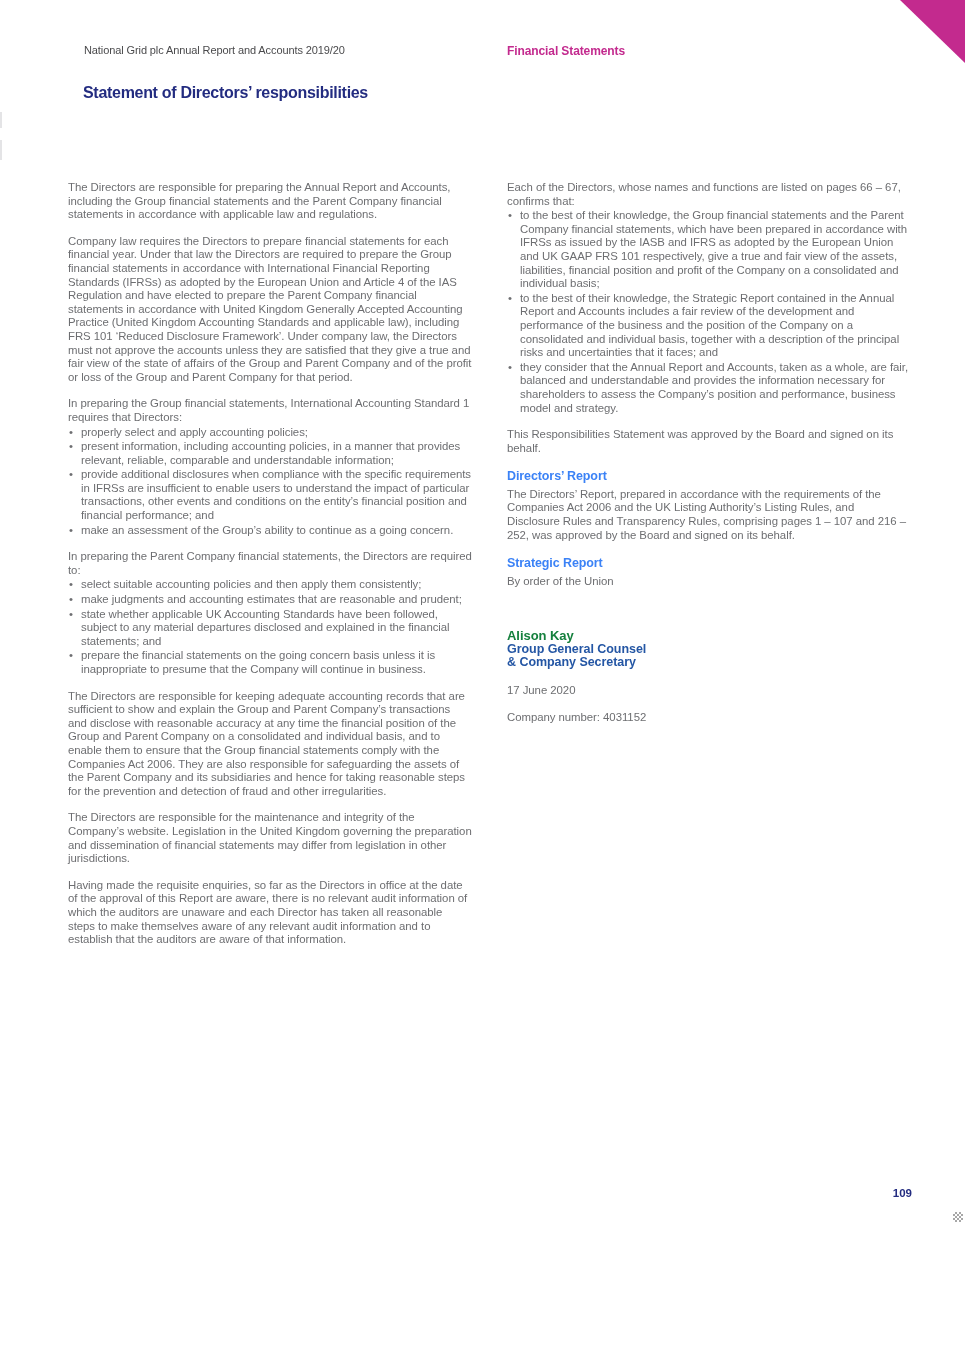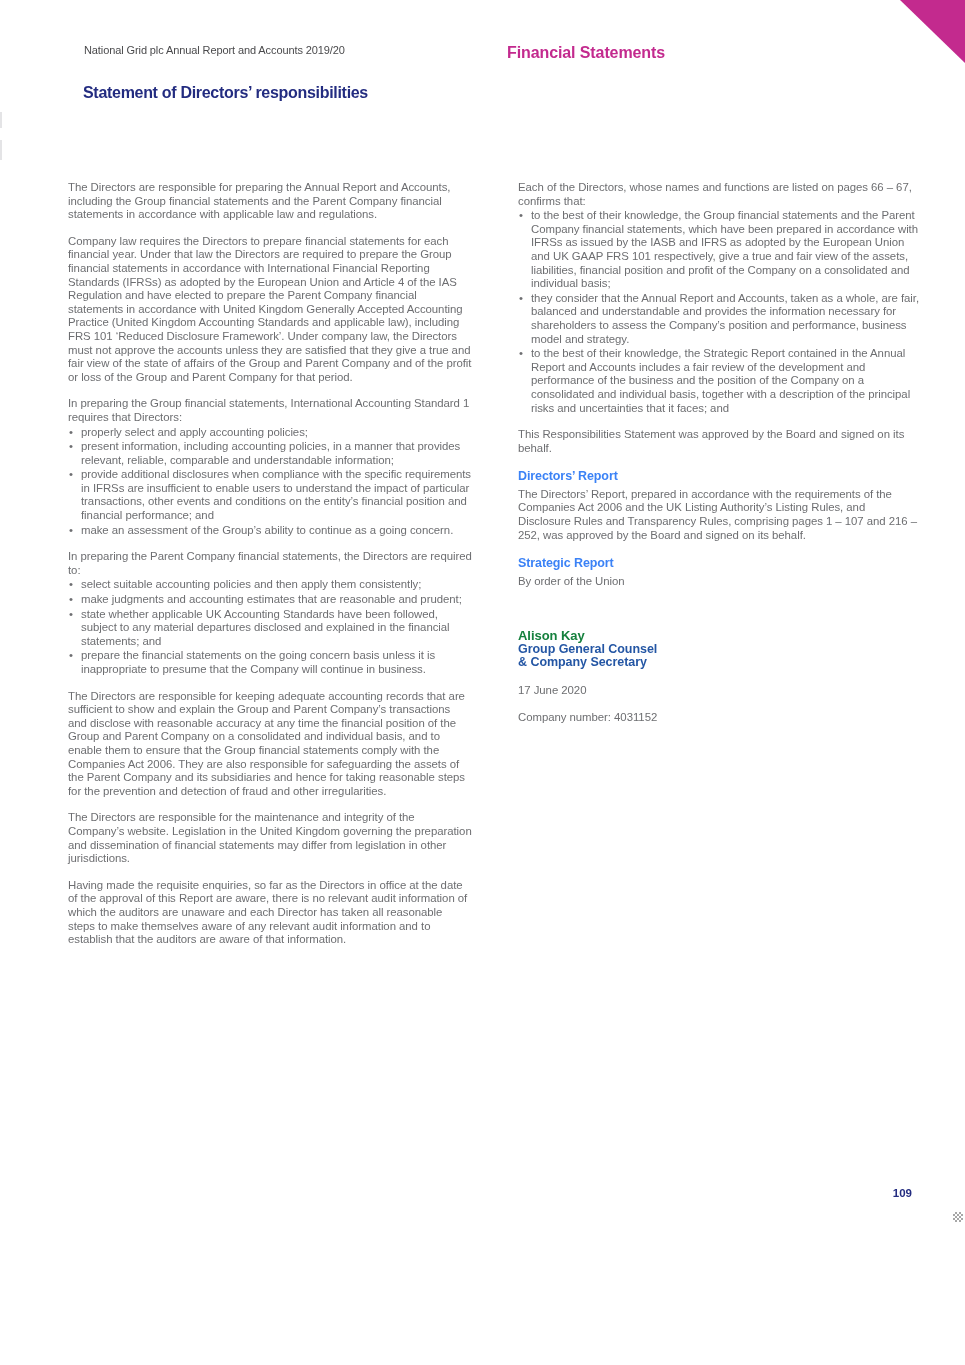--- a/index.html
+++ b/index.html
@@ -25,21 +25,21 @@
   .report-title {
     position: absolute;
     left: 84px; top: 44px;
     font-size: 11px;
     color: #4a4a4c;
     letter-spacing: -0.1px;
   }
   .section-label {
     position: absolute;
     left: 507px; top: 44px;
-    font-size: 16px;
+    font-size: 12px;
     font-weight: bold;
     color: #c32a8e;
     letter-spacing: -0.1px;
   }
   h1.page-title {
     position: absolute;
     left: 83px; top: 84px;
     margin: 0;
     font-size: 16px;
     font-weight: bold;
@@ -48,21 +48,21 @@
   }
   .col {
     position: absolute;
     top: 181px;
     font-size: 11.4px;
     line-height: 13.6px;
     color: #6d6e71;
     letter-spacing: -0.05px;
   }
   .col-left { left: 68px; width: 404px; }
-  .col-right { left: 518px; width: 402px; }
+  .col-right { left: 507px; width: 402px; }
   .col p { margin: 0 0 13px 0; }
   .col p.intro { margin-bottom: 1px; }
   .col ul { list-style: none; margin: 0 0 13px 0; padding: 0; }
   .col li { position: relative; padding-left: 13px; margin: 0 0 1px 0; }
   .col li::before { content: "\2022"; position: absolute; left: 1px; top: 0; }
   h2.sub-heading {
     margin: 15px 0 4px 0;
     font-size: 12.5px;
     font-weight: bold;
     color: #3b82f6;
@@ -137,22 +137,22 @@
 
     <p>The Directors are responsible for keeping adequate accounting records that are sufficient to show and explain the Group and Parent Company’s transactions and disclose with reasonable accuracy at any time the financial position of the Group and Parent Company on a consolidated and individual basis, and to enable them to ensure that the Group financial statements comply with the Companies Act 2006. They are also responsible for safeguarding the assets of the Parent Company and its subsidiaries and hence for taking reasonable steps for the prevention and detection of fraud and other irregularities.</p>
     <p>The Directors are responsible for the maintenance and integrity of the Company’s website. Legislation in the United Kingdom governing the preparation and dissemination of financial statements may differ from legislation in other jurisdictions.</p>
     <p>Having made the requisite enquiries, so far as the Directors in office at the date of the approval of this Report are aware, there is no relevant audit information of which the auditors are unaware and each Director has taken all reasonable steps to make themselves aware of any relevant audit information and to establish that the auditors are aware of that information.</p>
   </div>
 
   <div class="col col-right">
     <p class="intro">Each of the Directors, whose names and functions are listed on pages 66 – 67, confirms that:</p>
     <ul>
       <li>to the best of their knowledge, the Group financial statements and the Parent Company financial statements, which have been prepared in accordance with IFRSs as issued by the IASB and IFRS as adopted by the European Union and UK GAAP FRS 101 respectively, give a true and fair view of the assets, liabilities, financial position and profit of the Company on a consolidated and individual basis;</li>
+      <li>to the best of their knowledge, the Strategic Report contained in the Annual Report and Accounts includes a fair review of the development and performance of the business and the position of the Company on a consolidated and individual basis, together with a description of the principal risks and uncertainties that it faces; and</li>
       <li>they consider that the Annual Report and Accounts, taken as a whole, are fair, balanced and understandable and provides the information necessary for shareholders to assess the Company’s position and performance, business model and strategy.</li>
-      <li>to the best of their knowledge, the Strategic Report contained in the Annual Report and Accounts includes a fair review of the development and performance of the business and the position of the Company on a consolidated and individual basis, together with a description of the principal risks and uncertainties that it faces; and</li>
     </ul>
 
     <p>This Responsibilities Statement was approved by the Board and signed on its behalf.</p>
 
     <h2 class="sub-heading">Directors’ Report</h2>
     <p>The Directors’ Report, prepared in accordance with the requirements of the Companies Act 2006 and the UK Listing Authority’s Listing Rules, and Disclosure Rules and Transparency Rules, comprising pages 1 – 107 and 216 – 252, was approved by the Board and signed on its behalf.</p>
 
     <h2 class="sub-heading">Strategic Report</h2>
 
     <p>By order of the Union</p>

